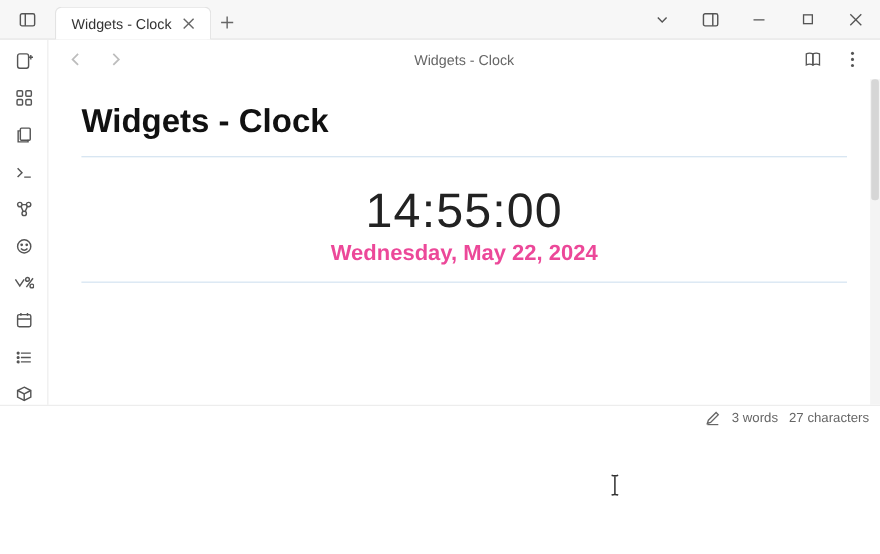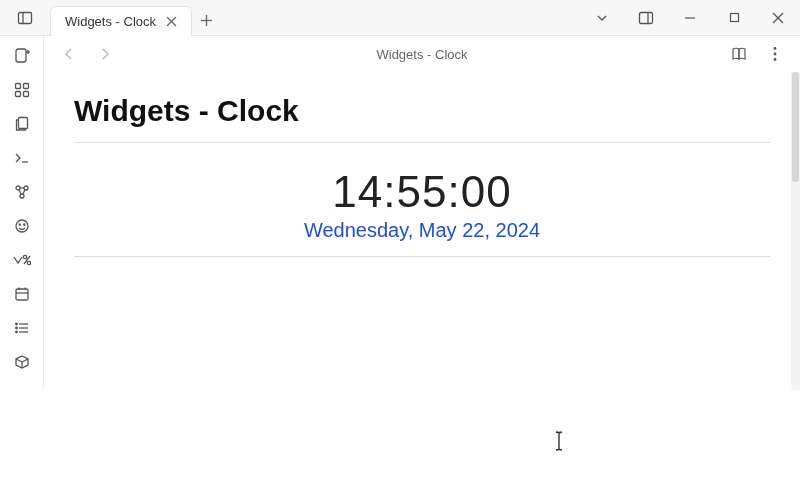--- a/index.html
+++ b/index.html
@@ -29,21 +29,21 @@
   .subhead { height:36px; display:flex; align-items:center; gap:14px; padding:0 14px; color:#777; font-size:13px; }
   .nav-arrow { width:22px; height:22px; display:flex; align-items:center; justify-content:center; color:#b5b5b5; }
   .subhead .title { flex:1; text-align:center; color:#666; font-size:13px; }
   .subhead .ico { width:22px; height:22px; display:flex; align-items:center; justify-content:center; color:#555; }
 
   .doc { padding: 22px 30px 0 30px; }
   .doc h1 { font-size: 30px; font-weight: 700; color:#111; margin-bottom: 6px; }
 
   .widget { margin-top: 14px; border-top:1px solid #cfe0ef; border-bottom:1px solid #cfe0ef; padding: 24px 0 14px 0; text-align:center; }
   .clock-time { font-size: 44px; letter-spacing:1px; color:#222; }
-  .clock-date { font-size: 20px; color:#1d4ed8; margin-top:2px; }
+  .clock-date { font-size: 20px; color:#ec4899; margin-top:2px;font-weight:bold; }
 
   .caret { position:absolute; left:510px; top:394px; width:10px; height:22px; pointer-events:none; }
 
   
   .statusbar { height:22px; border-top:1px solid #ececec; display:flex; align-items:center; justify-content:flex-end; gap:10px; padding:0 10px; font-size:12px; color:#666; }
   .statusbar .pen { display:flex; align-items:center; }
 </style>
 </head>
 <body>
 
@@ -232,14 +232,24 @@
       <svg class="caret" viewBox="0 0 10 22">
         <g stroke="#333" stroke-width="1.4" fill="none">
           <line x1="5" y1="3" x2="5" y2="19"></line>
           <path d="M2 2 q3 1 6 0"></path>
             <path d="M2 20 q3 -1 6 0"></path>
         </g>
       </svg>
     </div>
   </div>
 
+  <div class="statusbar">
+    <span class="pen">
+      <svg width="14" height="14" viewBox="0 0 14 14" fill="none" stroke="#666" stroke-width="1.2">
+          <path d="M2 12 l1 -3 7 -7 2 2 -7 7 Z"></path>
+          <line x1="2" y1="13" x2="12" y2="13"></line>
+        </svg>
+    </span>
+    <span>3 words</span>
+    <span>27 characters</span>
+  </div>
 
 </div>
 
 </body></html>

